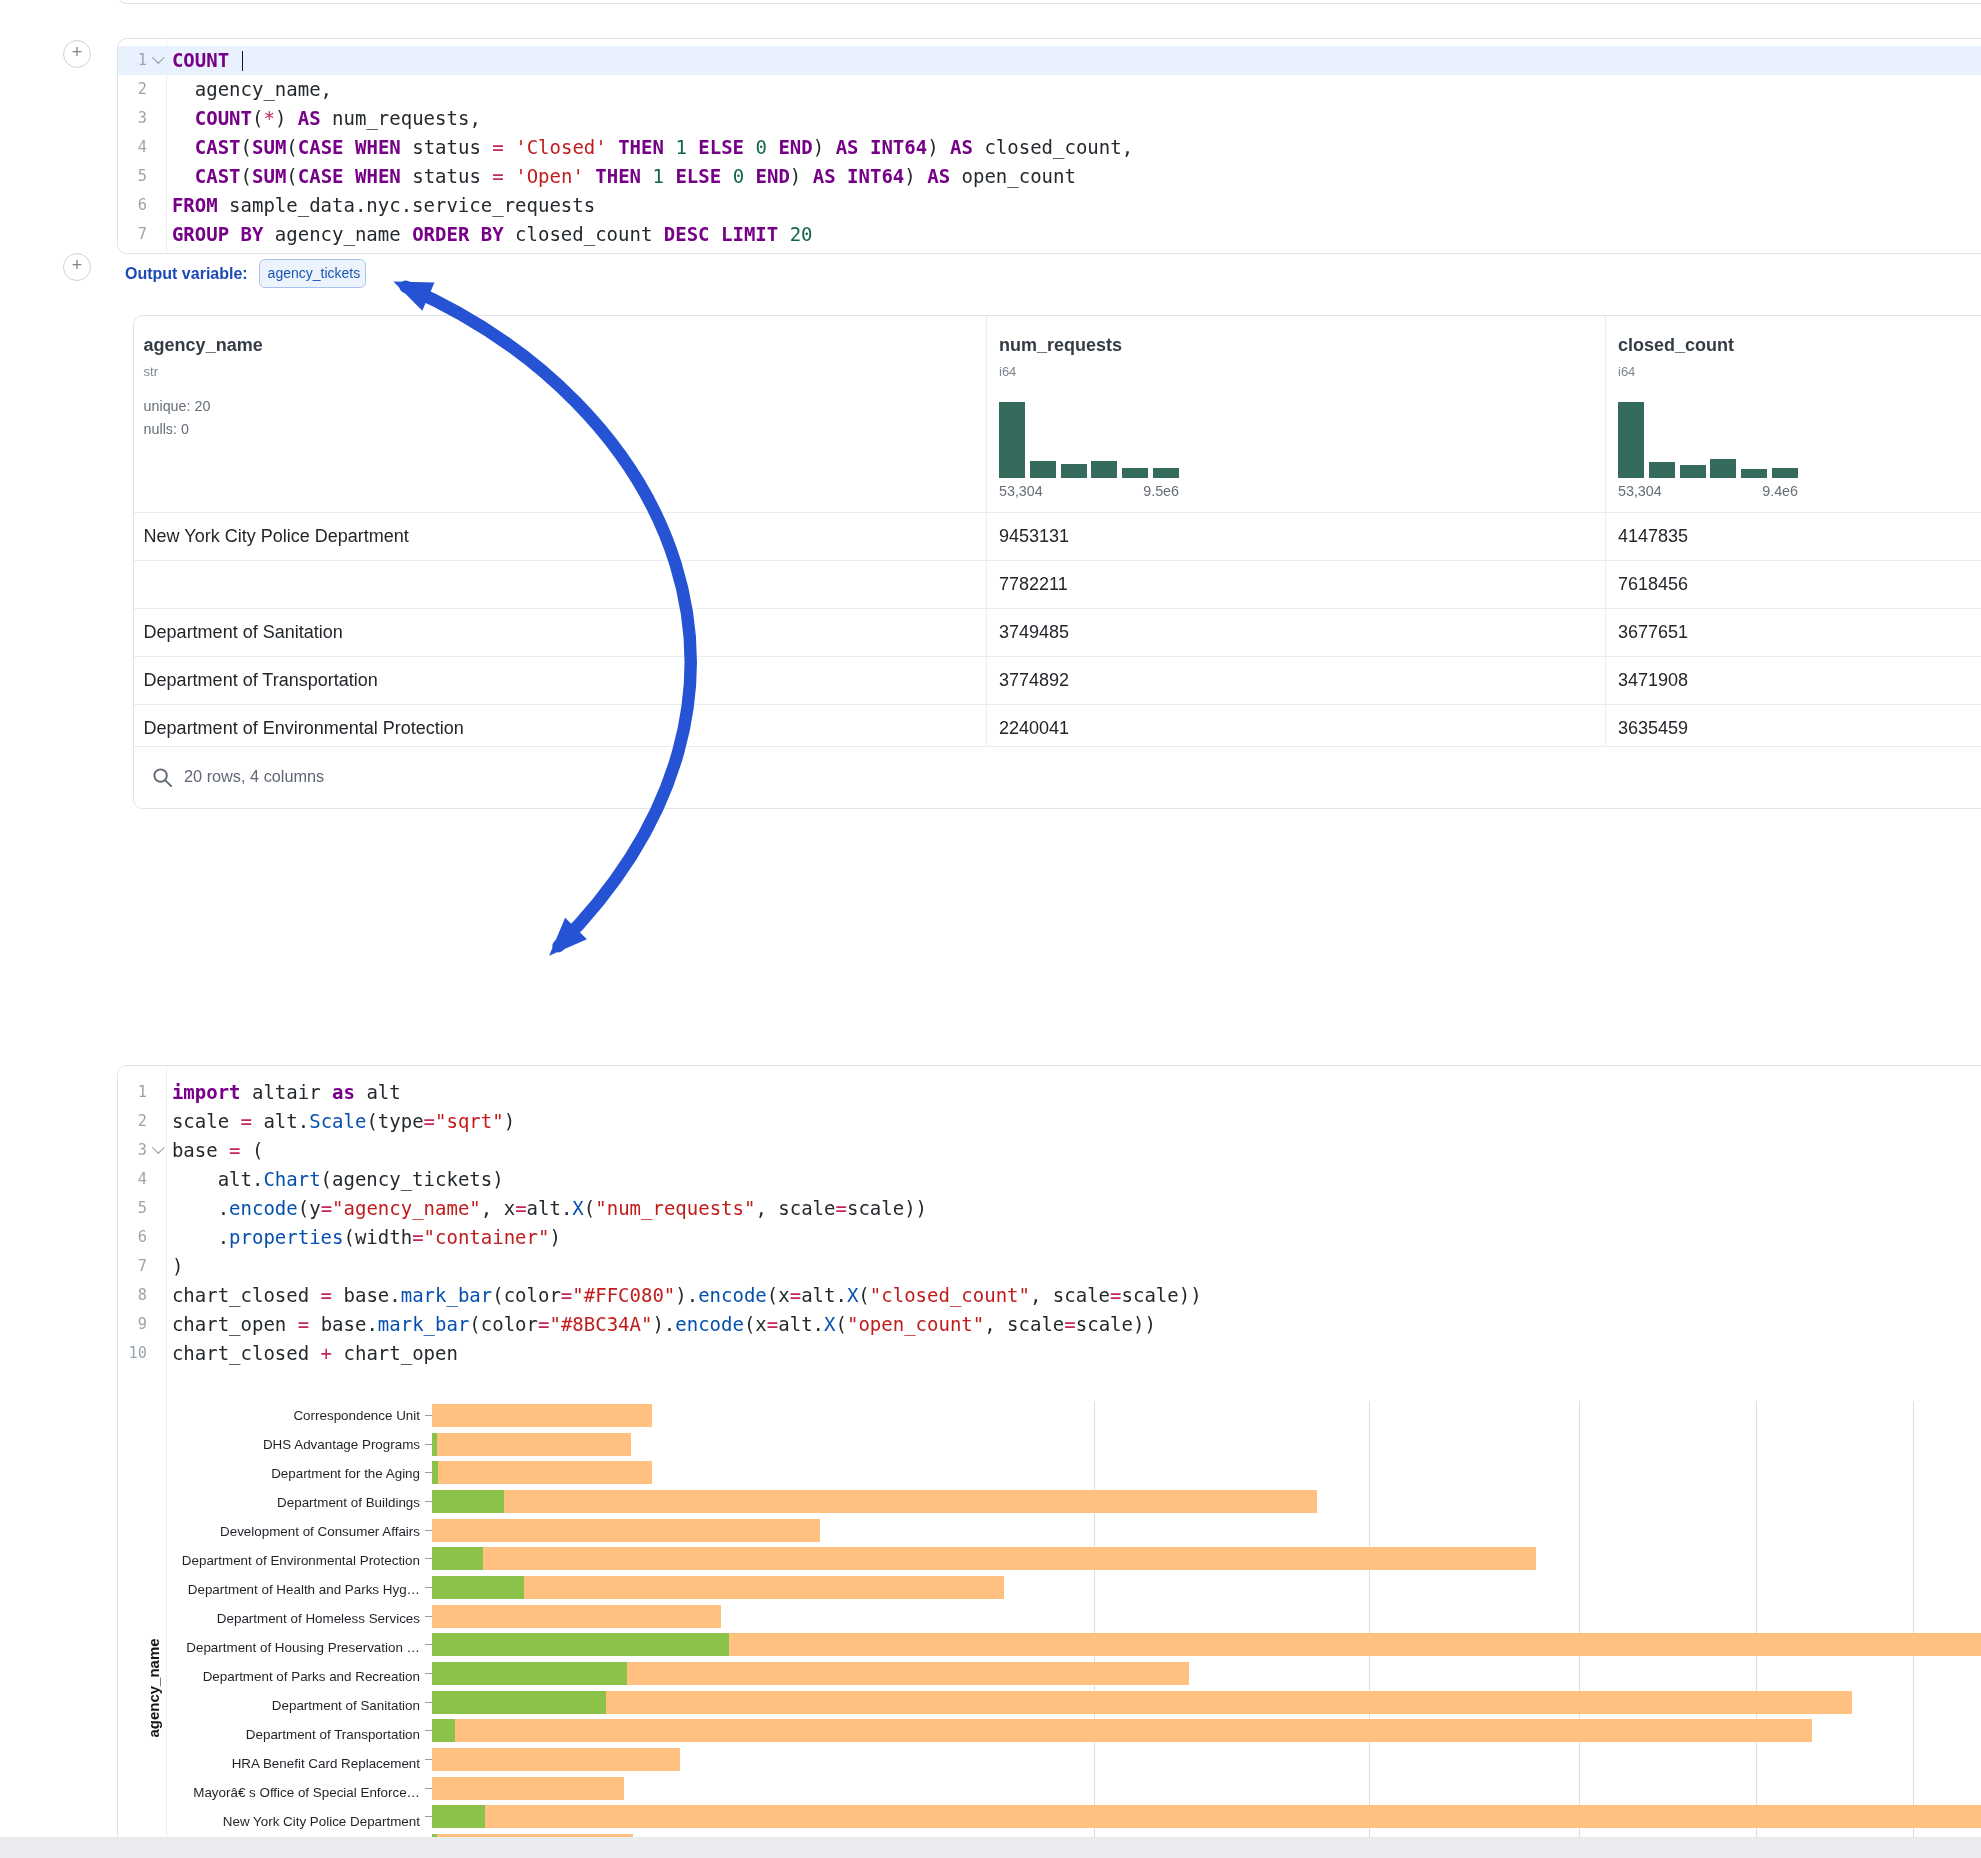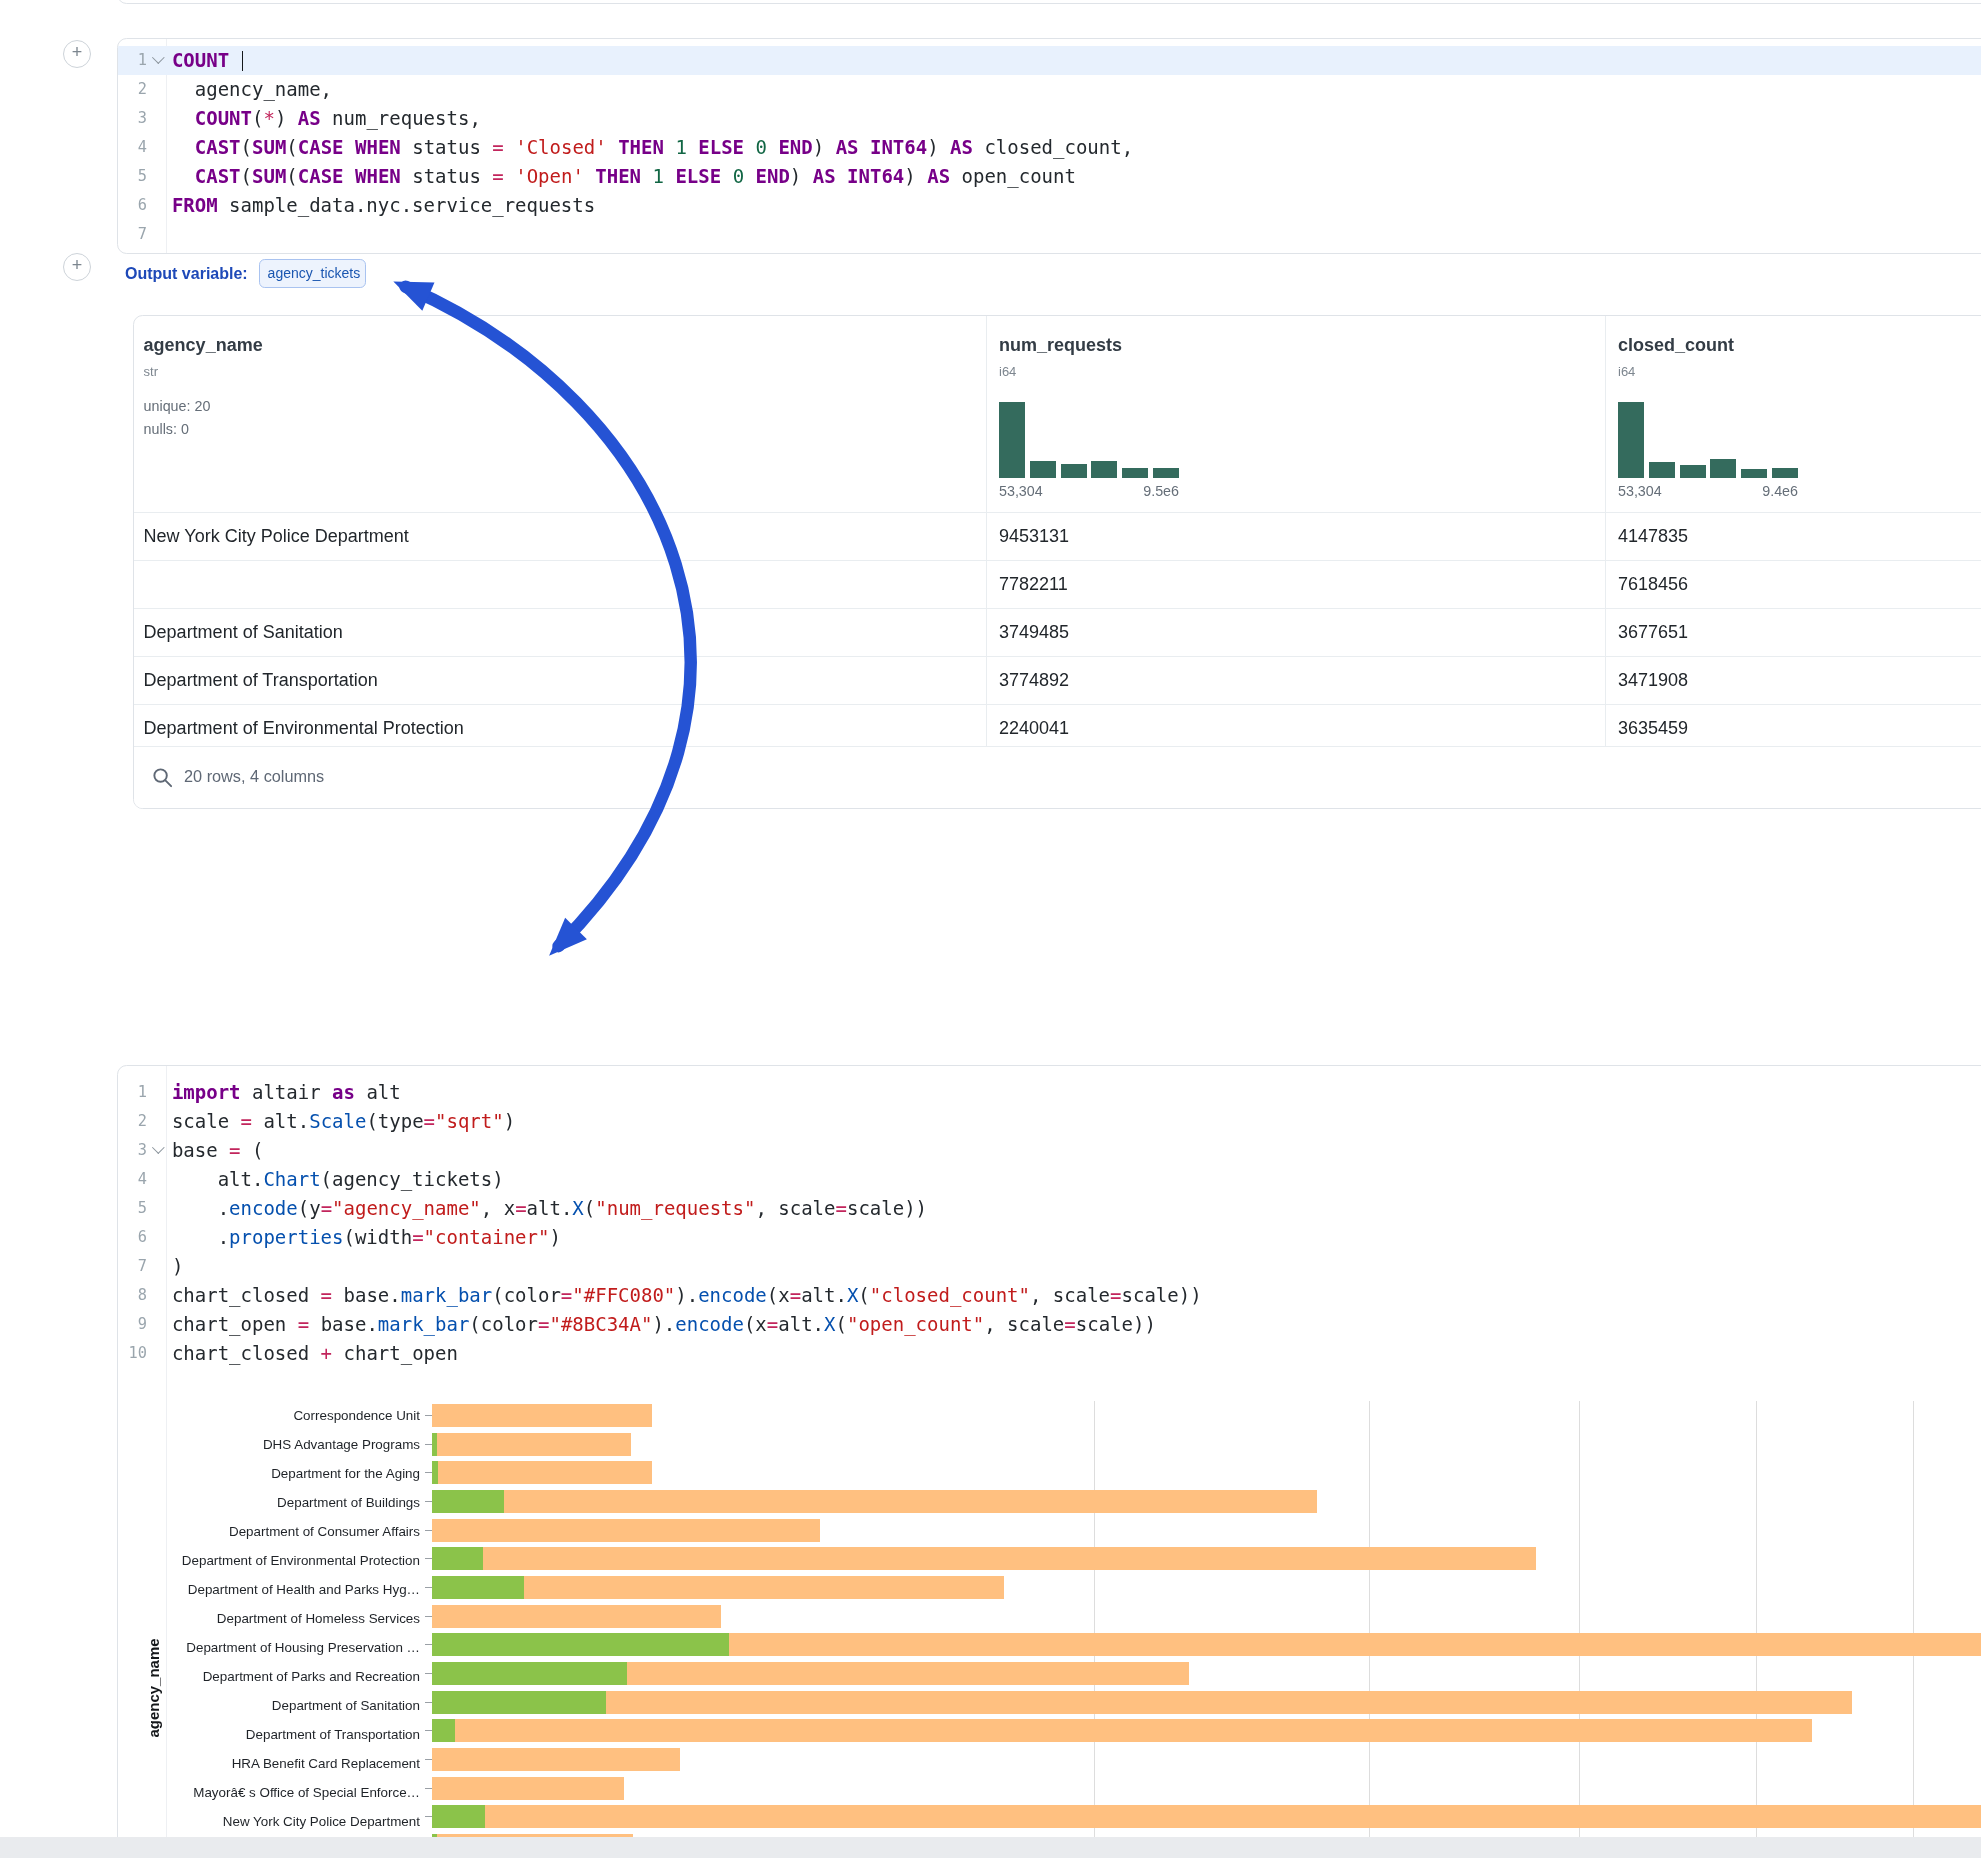--- a/index.html
+++ b/index.html
@@ -115,20 +115,21 @@
           <span class="src"><span class="tk-pl">  </span><span class="tk-kw">CAST</span><span class="tk-pl">(</span><span class="tk-kw">SUM</span><span class="tk-pl">(</span><span class="tk-kw">CASE</span><span class="tk-pl"> </span><span class="tk-kw">WHEN</span><span class="tk-pl"> status </span><span class="tk-op">=</span><span class="tk-pl"> </span><span class="tk-str">'Open'</span><span class="tk-pl"> </span><span class="tk-kw">THEN</span><span class="tk-pl"> </span><span class="tk-num">1</span><span class="tk-pl"> </span><span class="tk-kw">ELSE</span><span class="tk-pl"> </span><span class="tk-num">0</span><span class="tk-pl"> </span><span class="tk-kw">END</span><span class="tk-pl">) </span><span class="tk-kw">AS</span><span class="tk-pl"> </span><span class="tk-kw">INT64</span><span class="tk-pl">) </span><span class="tk-kw">AS</span><span class="tk-pl"> open_count</span></span>
         </div>
         <div class="code-line">
           <span class="ln">6</span>
           <span class="fold"></span>
           <span class="src"><span class="tk-kw">FROM</span><span class="tk-pl"> sample_data.nyc.service_requests</span></span>
         </div>
         <div class="code-line">
           <span class="ln">7</span>
           <span class="fold"></span>
+          <span class="src"><span class="tk-kw">GROUP BY</span><span class="tk-pl"> agency_name </span><span class="tk-kw">ORDER BY</span><span class="tk-pl"> closed_count </span><span class="tk-kw">DESC</span><span class="tk-pl"> </span><span class="tk-kw">LIMIT</span><span class="tk-pl"> </span><span class="tk-num">20</span></span>
         </div>
       </div>
   </div>
 
   <div id="output-label">Output variable:</div>
   <div id="output-badge">agency_tickets</div>
 
   <div id="table-card" class="card">
     <div id="table-header">
         <div class="col-h" style="left: 9.6px;">agency_name</div>
@@ -258,21 +259,21 @@
           <span class="fold"></span>
           <span class="src"><span class="tk-pl">chart_closed </span><span class="tk-op">+</span><span class="tk-pl"> chart_open</span></span>
         </div>
       </div>
 
     <div id="ylabels">
         <div class="ylab">Correspondence Unit</div>
         <div class="ylab">DHS Advantage Programs</div>
         <div class="ylab">Department for the Aging</div>
         <div class="ylab">Department of Buildings</div>
-        <div class="ylab">Department of Consumer Affairs</div>
+        <div class="ylab">Development of Consumer Affairs</div>
         <div class="ylab">Department of Environmental Protection</div>
         <div class="ylab">Department of Health and Parks Hyg…</div>
         <div class="ylab">Department of Homeless Services</div>
         <div class="ylab">Department of Housing Preservation …</div>
         <div class="ylab">Department of Parks and Recreation</div>
         <div class="ylab">Department of Sanitation</div>
         <div class="ylab">Department of Transportation</div>
         <div class="ylab">HRA Benefit Card Replacement</div>
         <div class="ylab">Mayorâ€ s Office of Special Enforce…</div>
         <div class="ylab">New York City Police Department</div>

